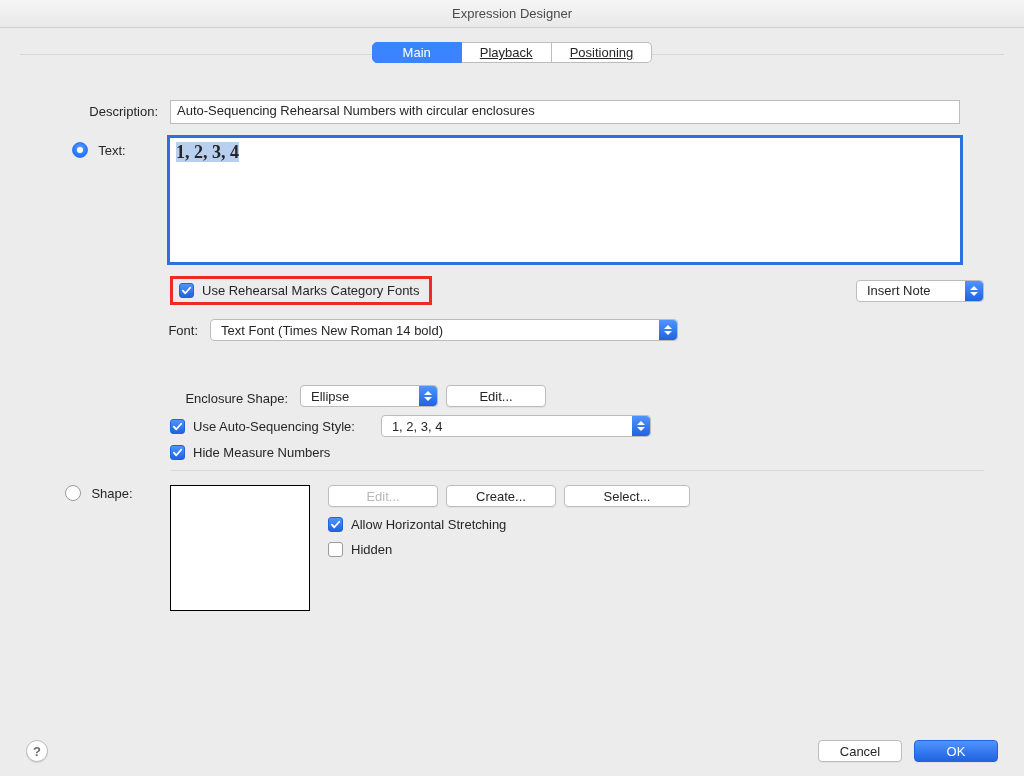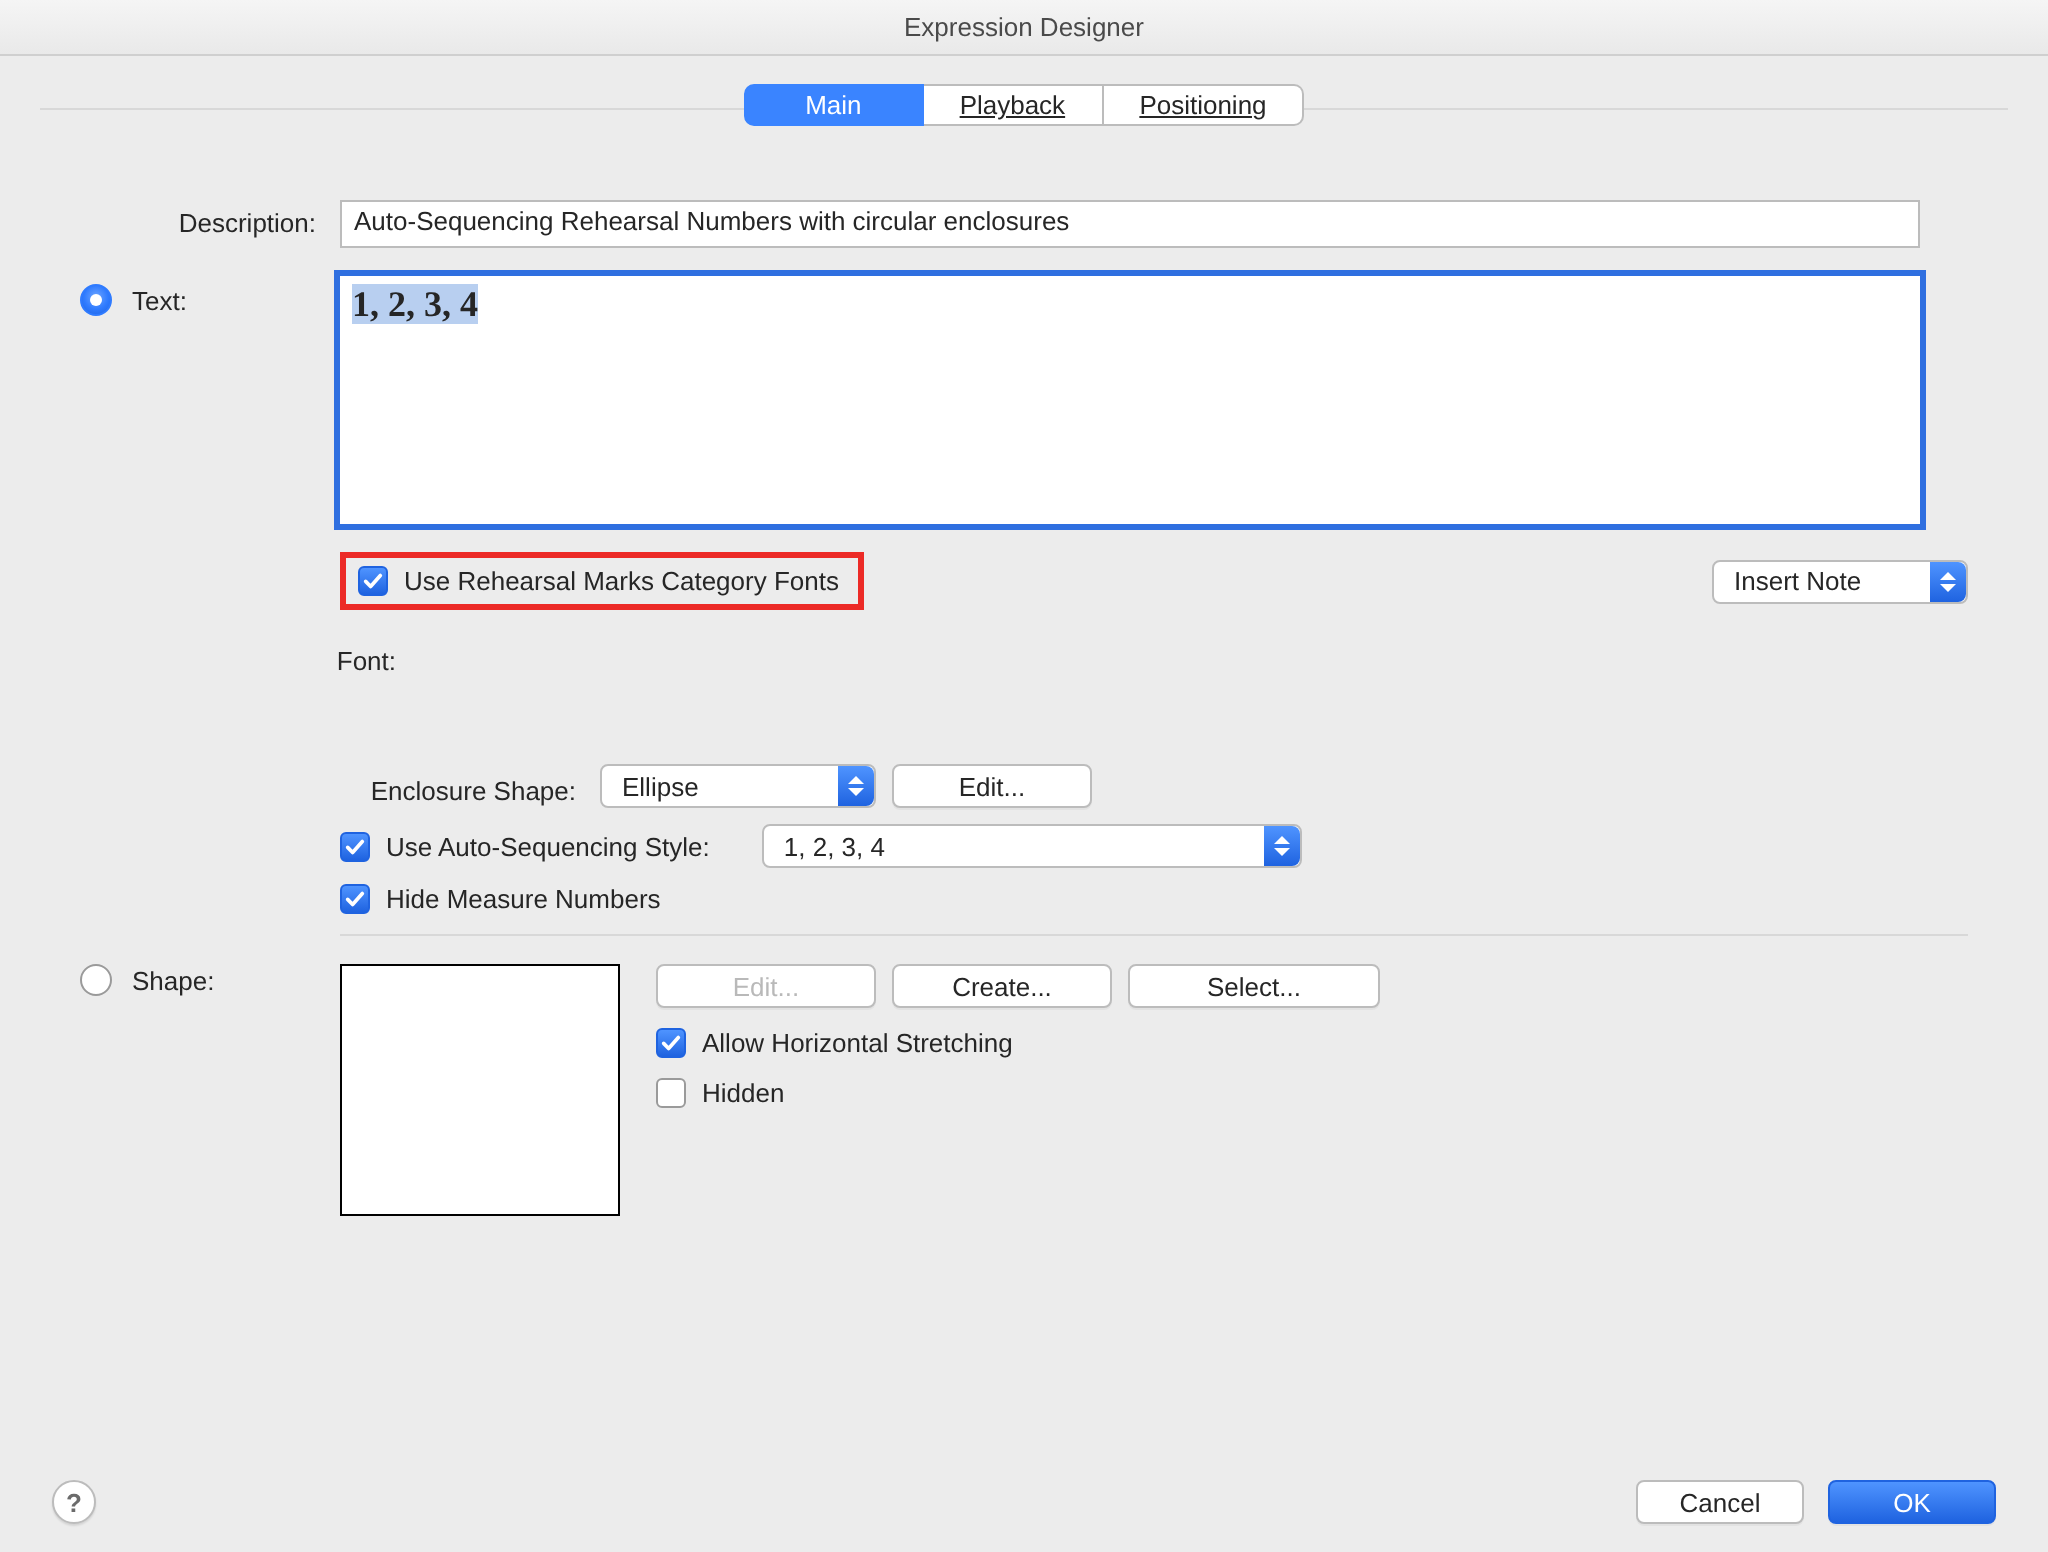--- a/index.html
+++ b/index.html
@@ -88,21 +88,21 @@
   .row { display: flex; align-items: flex-start; margin-bottom: 14px; }
   .row.tight { margin-bottom: 8px; }
   .label-col {
     width: 130px;
     padding-top: 4px;
     text-align: right;
     padding-right: 12px;
     font-size: 13px;
   }
   .label-col.withradio{
-    display:flex; align-items:center; justify-content:flex-start;
+    display:flex; align-items:center; justify-content:center;
     text-align:left;
     gap:10px;
     padding-top:0;
   }
   .field-col { flex: 1 1 auto; }
 
   .textfield {
     width: 790px;
     height: 24px;
     background: var(--field-bg);
@@ -277,20 +277,26 @@
           <div style="flex:1"></div>
           <div class="popup" style="width:128px;">
             <span>Insert Note</span>
             <span class="stepper"></span>
           </div>
         </div>
       </div>
 
       <div class="row">
         <div class="label-col" style="width:170px;">Font:</div>
+        <div class="field-col">
+          <div class="popup" style="width:468px;">
+            <span>Text Font (Times New Roman 14 bold)</span>
+            <span class="stepper"></span>
+          </div>
+        </div>
       </div>
 
       <div style="height:30px;"></div>
 
       <div class="row tight" style="align-items:center;">
         <div class="label-col" style="width:260px;">Enclosure Shape:</div>
         <div class="field-col inline">
           <div class="popup" style="width:138px;">
             <span>Ellipse</span>
             <span class="stepper"></span>

